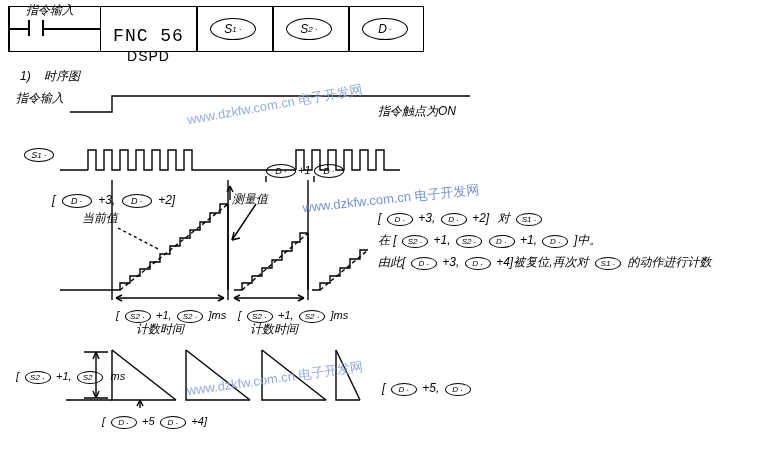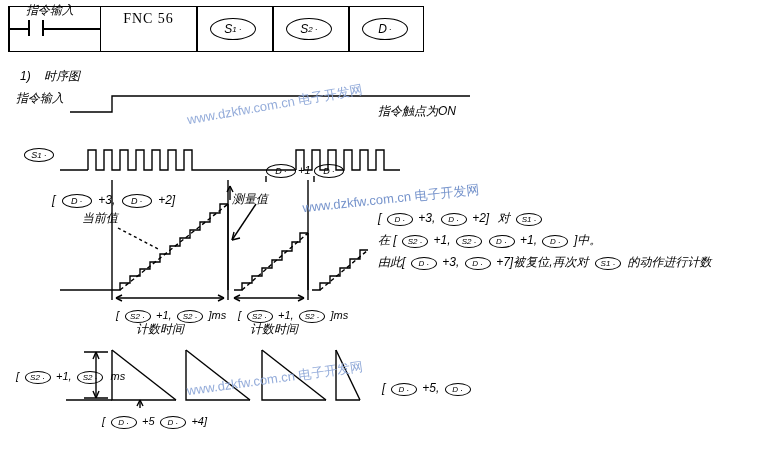--- a/index.html
+++ b/index.html
@@ -60,24 +60,24 @@
     position: absolute;
     left: 100px;
     top: 6px;
     width: 96px;
     height: 46px;
     border-left: 1.5px solid #000;
     box-sizing: border-box;
     text-align: center;
   }
   .fnc-cell .l1 {
-    font-family: Liberation Serif, serif;
-    font-size: 14px;
+    font-family: Liberation Mono, monospace;
+    font-size: 18px;
     letter-spacing: 1px;
-    margin-top: 5px;
+    margin-top: 20px;
   }
   .fnc-cell .l2 {
     font-family: "Liberation Sans", sans-serif;
     font-size: 14px;
     letter-spacing: 1px;
     margin-top: 2px;
   }
   .cell-div {
     position: absolute;
     top: 6px;
@@ -143,20 +143,21 @@
 
   <div class="wire" style="left:10px; top:28px; width:18px;"></div>
   <div class="contact-l" style="left:28px; top:20px;"></div>
   <div class="contact-r" style="left:42px; top:20px;"></div>
   <div class="wire" style="left:44px; top:28px; width:56px;"></div>
 
   <div class="abs txt" style="left:26px; top:4px;">指令输入</div>
 
   <div class="fnc-cell">
     <div class="l1">FNC 56</div>
+    <div class="l2">DSPD</div>
   </div>
 
   <div class="cell-div" style="left:196px;"></div>
   <div class="cell-div" style="left:272px;"></div>
   <div class="cell-div" style="left:348px;"></div>
 
   <div class="abs" style="left:210px; top:18px;">
     <span class="oval oval-lg">
       <span>S</span>
         <span class="sub">1</span>
@@ -340,21 +341,21 @@
     <span class="txt">由此[</span>
     <span class="oval oval-xs" style="margin:0 1px;">
       <span>D</span>
         <span class="dot">·</span>
     </span>
     <span class="txt">+3,</span>
     <span class="oval oval-xs" style="margin:0 1px;">
       <span>D</span>
         <span class="dot">·</span>
     </span>
-    <span class="txt">+7]被复位,再次对</span>
+    <span class="txt">+4]被复位,再次对</span>
     <span class="oval oval-xs" style="margin:0 2px;">
       <span>S</span>
         <span class="sub">1</span>
         <span class="dot">·</span>
     </span>
     <span class="txt">的动作进行计数</span>
   </div>
 
   <div class="abs" style="left:382px; top:378px;">
     <span class="txt">[</span>

